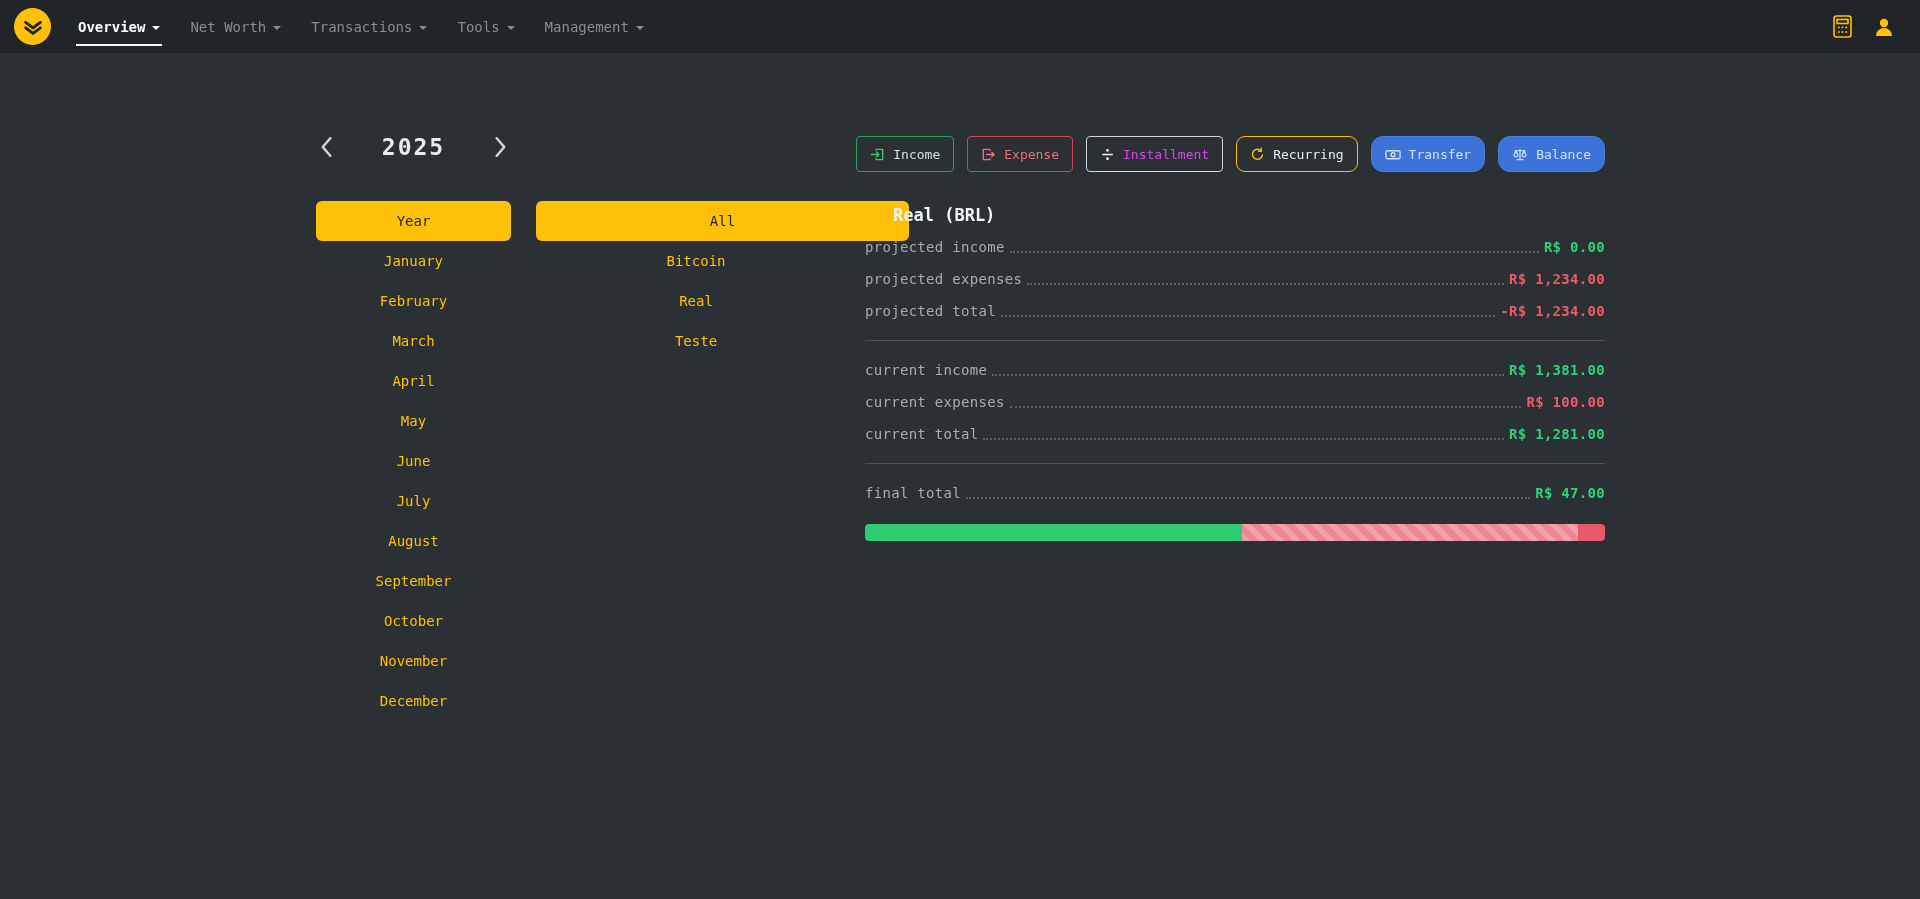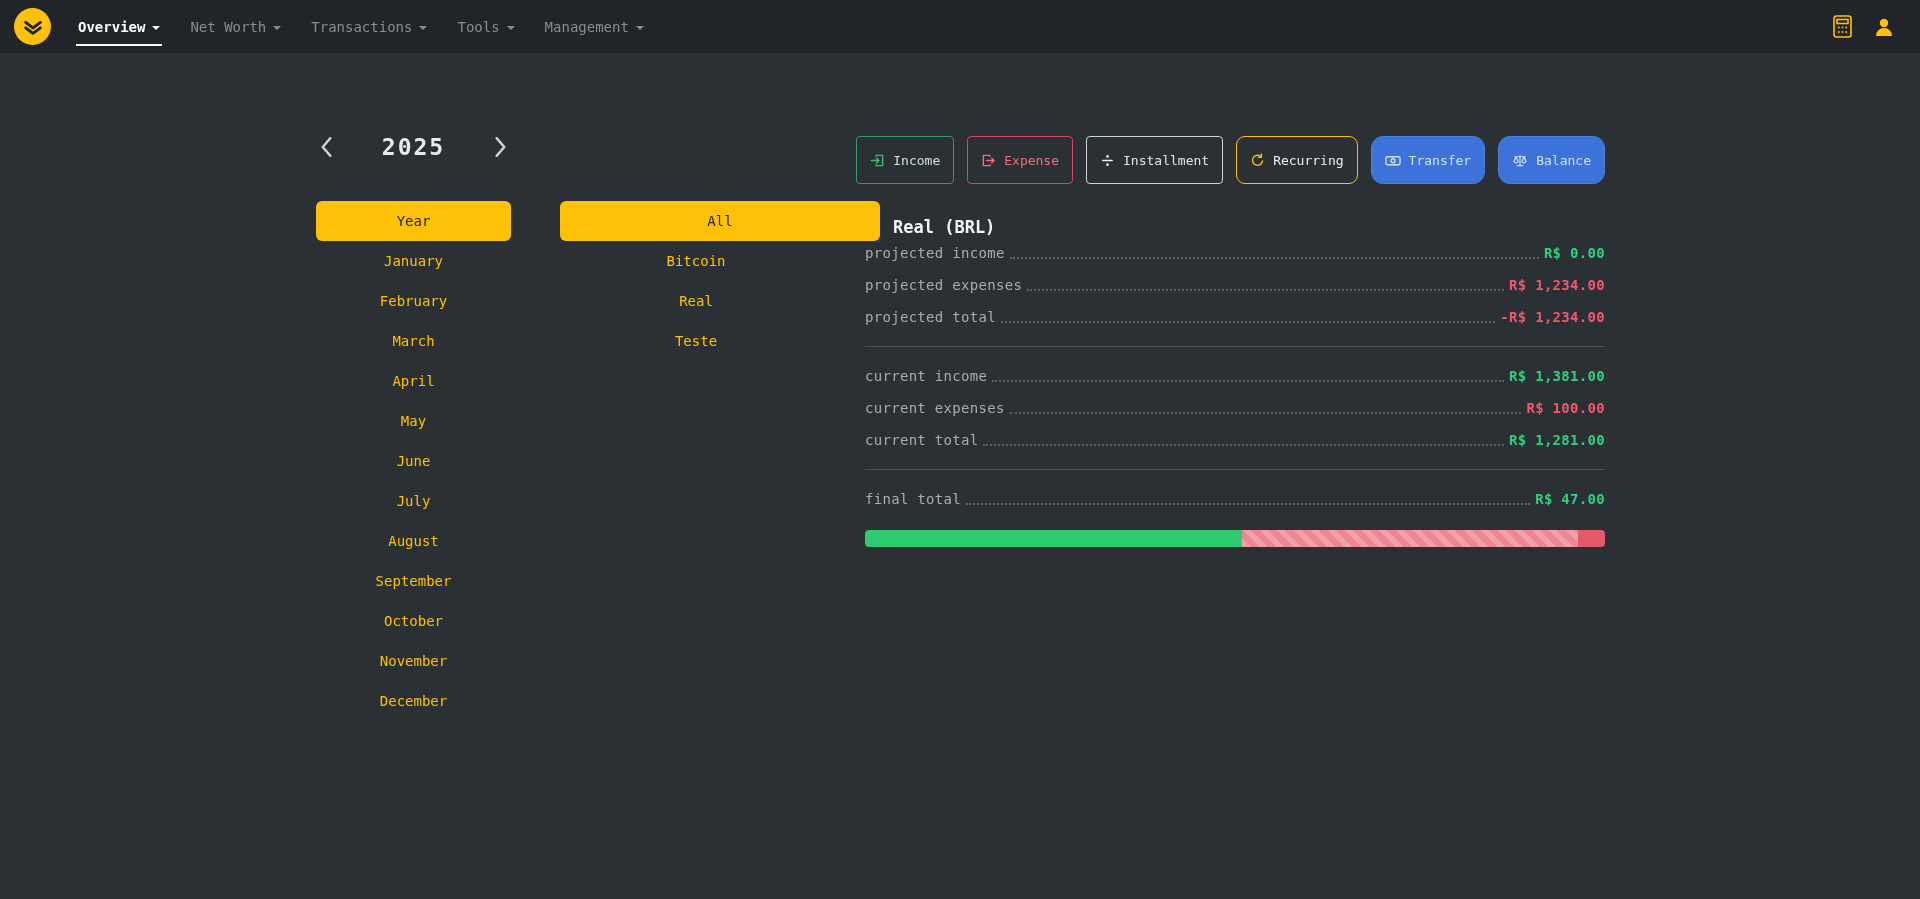--- a/index.html
+++ b/index.html
@@ -22,44 +22,44 @@
   .nav-right{margin-left:auto;display:flex;align-items:center;gap:20px;padding-right:10px;}
   .icon-btn{background:none;border:none;cursor:pointer;display:flex;align-items:center;}
 
   
   .content{position:relative;height:846px;}
   .year-nav{position:absolute;left:316px;top:80px;width:195px;display:flex;align-items:center;justify-content:space-between;}
   .year-label{font-size:23px;font-weight:bold;color:#e9ecef;letter-spacing:2px;}
   .chev-btn{background:none;border:none;cursor:pointer;color:#ced4da;display:flex;padding:4px;}
   .pill-btn{position:absolute;top:148px;height:40px;border:none;border-radius:6px;background:var(--yellow,#ffc107);color:#212529;font-size:14px;cursor:pointer;}
   .btn-year{left:316px;width:195px;}
-  .btn-all{left:560px;width:320px;}
+  .btn-all{left:536px;width:373px;}
   .link-list{position:absolute;top:188px;display:flex;flex-direction:column;}
   .months-list{left:316px;width:195px;}
   .accounts-list{left:536px;width:320px;}
   .link-item{height:40px;display:flex;align-items:center;justify-content:center;color:var(--yellow,#ffc107);font-size:14px;cursor:pointer;background:none;border:none;}
 
   
   .panel{position:absolute;left:865px;top:83px;width:740px;}
   .actions-row{display:flex;justify-content:flex-end;gap:13px;}
-  .action{height:48px;display:flex;align-items:center;gap:8px;padding:0 13px;font-size:13px;border-radius:4px;border:1px solid transparent;background:transparent;cursor:pointer;}
+  .action{height:36px;display:flex;align-items:center;gap:8px;padding:0 13px;font-size:13px;border-radius:4px;border:1px solid transparent;background:transparent;cursor:pointer;}
   .action .ico{display:flex;align-items:center;}
   .a-income{border-color:#2f9e5f;color:#cfe3d6;}
   .a-income .ico{color:#34c56e;}
   .a-expense{border-color:#d94558;color:#ed6e7c;}
   .a-expense .ico{color:#ed6e7c;}
-  .a-installment{border-color:#ced4da;color:#e5e5e5;}
+  .a-installment{border-color:#ced4da;color:#d946ef;}
   .a-installment .ico{color:#eef0f2;}
   .a-recurring{border-color:var(--yellow,#ffc107);color:#eef0f2;border-radius:9px;}
   .a-recurring .ico{color:var(--yellow,#ffc107);}
   .a-transfer,.a-balance{background:var(--blue,#3c72d9);border-color:#4a7ede;color:#cfe2ff;border-radius:12px;}
   .a-transfer .ico,.a-balance .ico{color:#cfe2ff;}
 
   .summary-title{margin-top:33px;font-size:17px;font-weight:bold;color:#f1f3f5;margin-left:28px;}
-  .sum-rows{margin-top:0;}
+  .sum-rows{margin-top:6px;}
   .sum-row{display:flex;align-items:center;height:32px;font-size:14px;}
   .sum-label{color:var(--muted,#a6adb4);letter-spacing:.3px;white-space:nowrap;}
   .sum-dots{flex:1;margin:0 5px;border-bottom:2px dotted #5a6167;align-self:flex-end;margin-bottom:10px;}
   .sum-value{font-weight:bold;letter-spacing:.3px;white-space:nowrap;}
   .tone-green{color:var(--green,#2fd27a);text-align:right;}
   .tone-red{color:var(--red,#f2596b);}
   .sum-divider{border:none;border-top:1px solid #4b5156;margin:13px 0;}
 
   .progress{margin-top:15px;height:17px;border-radius:4px;overflow:hidden;display:flex;background:#1a1d20;}
   .seg-green{background:#2ecb70;}

